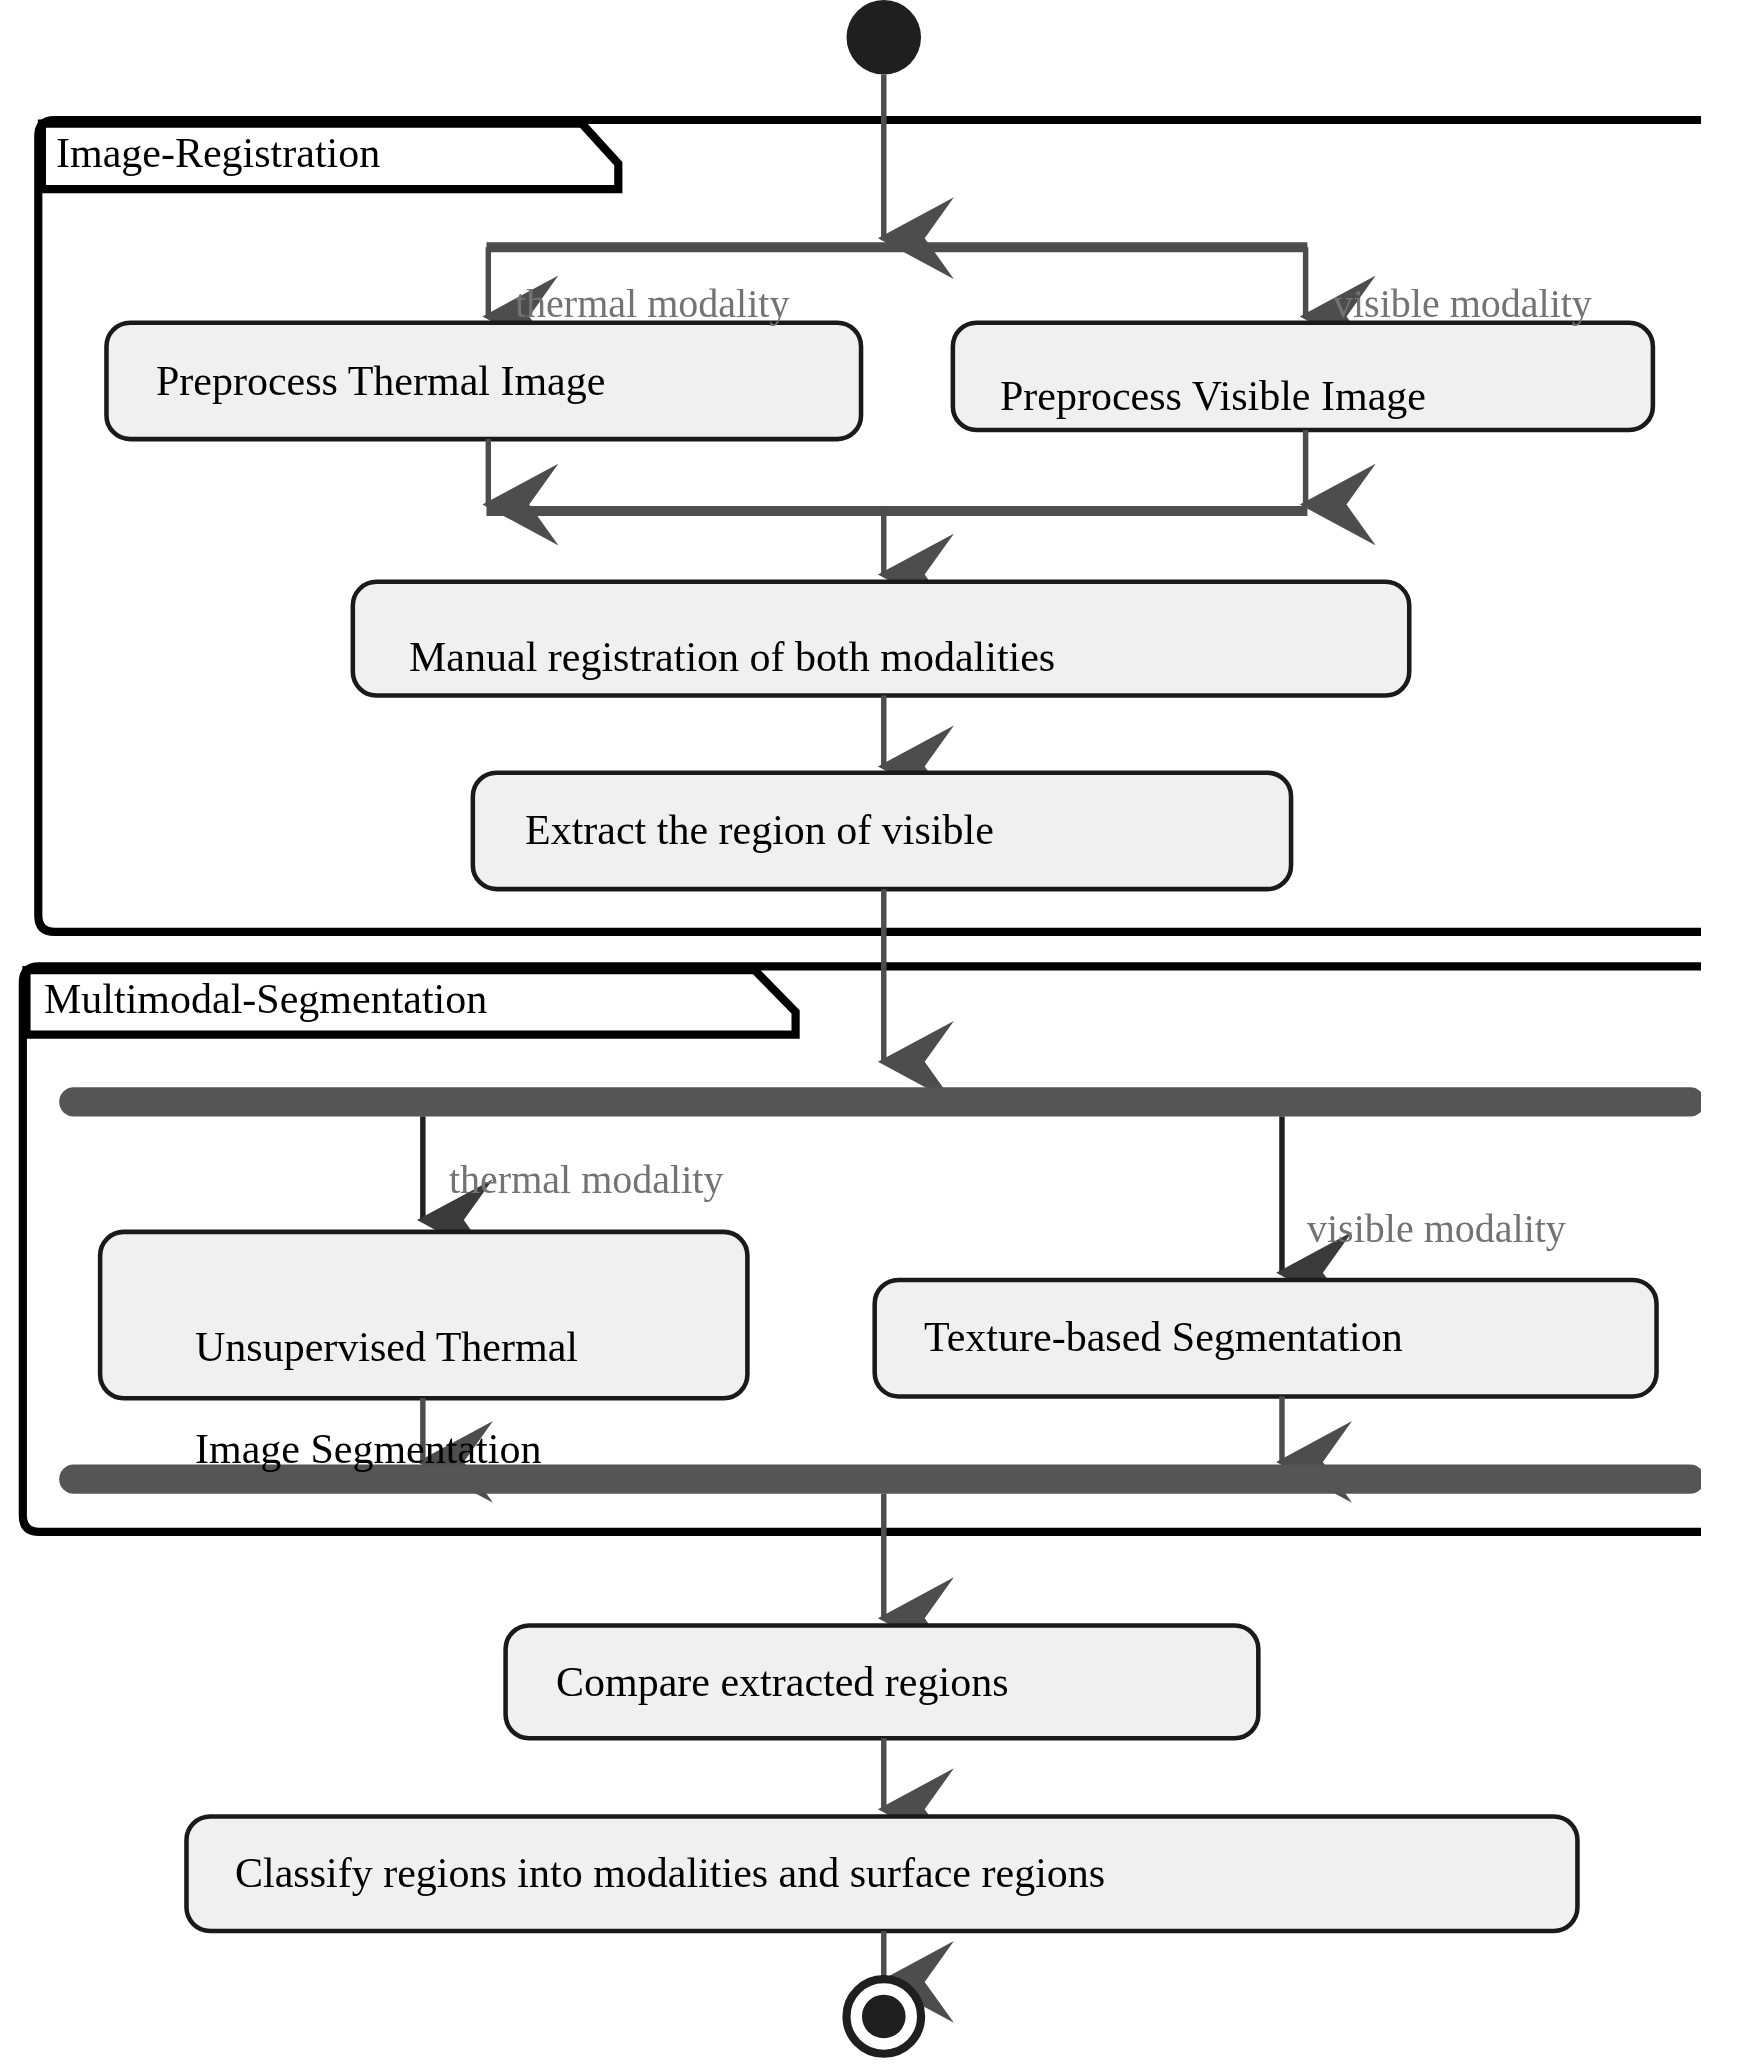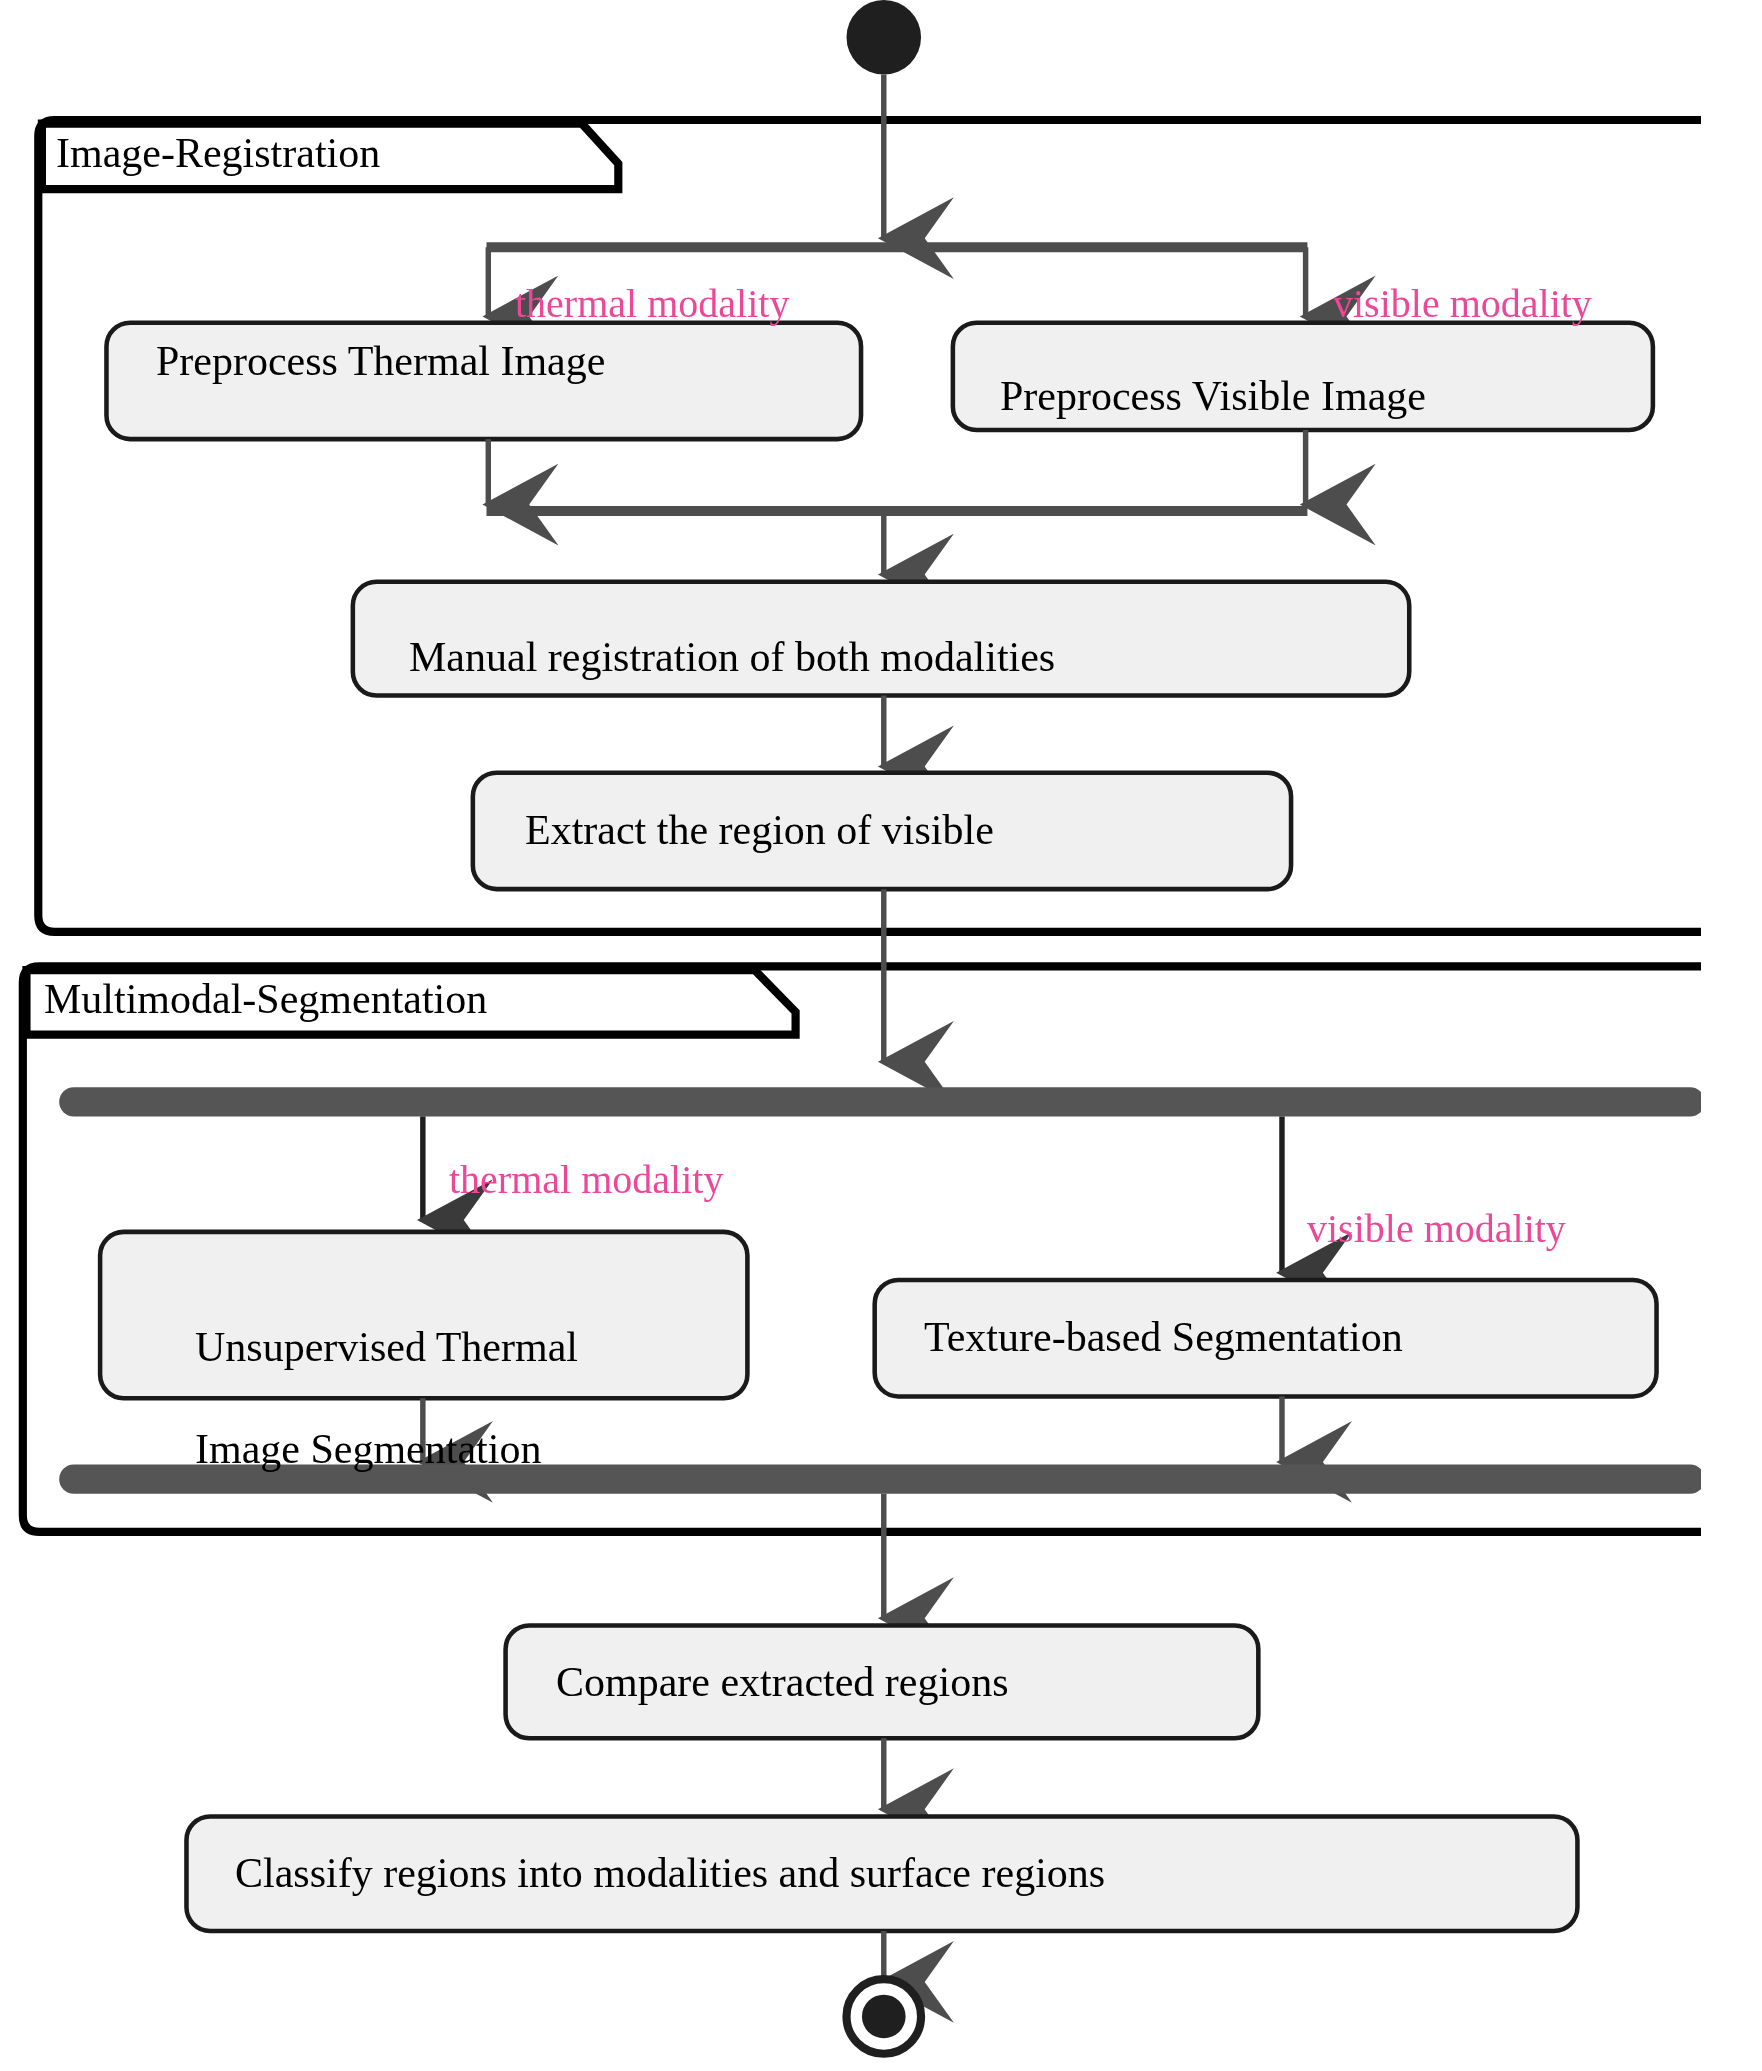--- a/index.html
+++ b/index.html
@@ -35,21 +35,21 @@
     font-family: "Liberation Serif", "DejaVu Serif", serif;
     font-size: 42px;
     white-space: nowrap;
   }
   .action-label {
     font-size: 42px;
     line-height: 49px;
   }
   .edge-label {
     font-size: 40px;
-    color: #ec4899;
+    color: #737373;
     white-space: nowrap;
   }
 </style>
 </head>
 <body>
 
 <div id="canvas">
 
   <svg id="diagram-svg" viewBox="0 0 1939 2278" xmlns="http://www.w3.org/2000/svg">
     <defs>
@@ -137,21 +137,21 @@
   <div class="partition-title" style="left:44px; top:975px;">Multimodal-Segmentation</div>
 
   <div class="node-label edge-label" style="left:515px; top:280px;">thermal modality</div>
 
   <div class="node-label edge-label" style="left:1333px; top:280px;">visible modality</div>
 
   <div class="node-label edge-label" style="left:449px; top:1156px;">thermal modality</div>
 
   <div class="node-label edge-label" style="left:1307px; top:1205px;">visible modality</div>
 
-  <div class="node-label action-label" style="left:156px; top:337px;">Preprocess Thermal Image</div>
+  <div class="node-label action-label" style="left:156px; top:357px;">Preprocess Thermal Image</div>
 
   <div class="node-label action-label" style="left:1000px; top:356px;margin-top:16px;">Preprocess Visible Image</div>
 
   <div class="node-label action-label" style="left:409px; top:615px;margin-top:18px;">Manual registration of both modalities</div>
 
   <div class="node-label action-label" style="left:525px; top:806px;">Extract the region of visible</div>
 
   <div class="node-label action-label" style="left:153px; top:1271px; line-height:51px;">
     <span>Unsupervised Thermal</span><br>
     <span>Image Segmentation</span>

